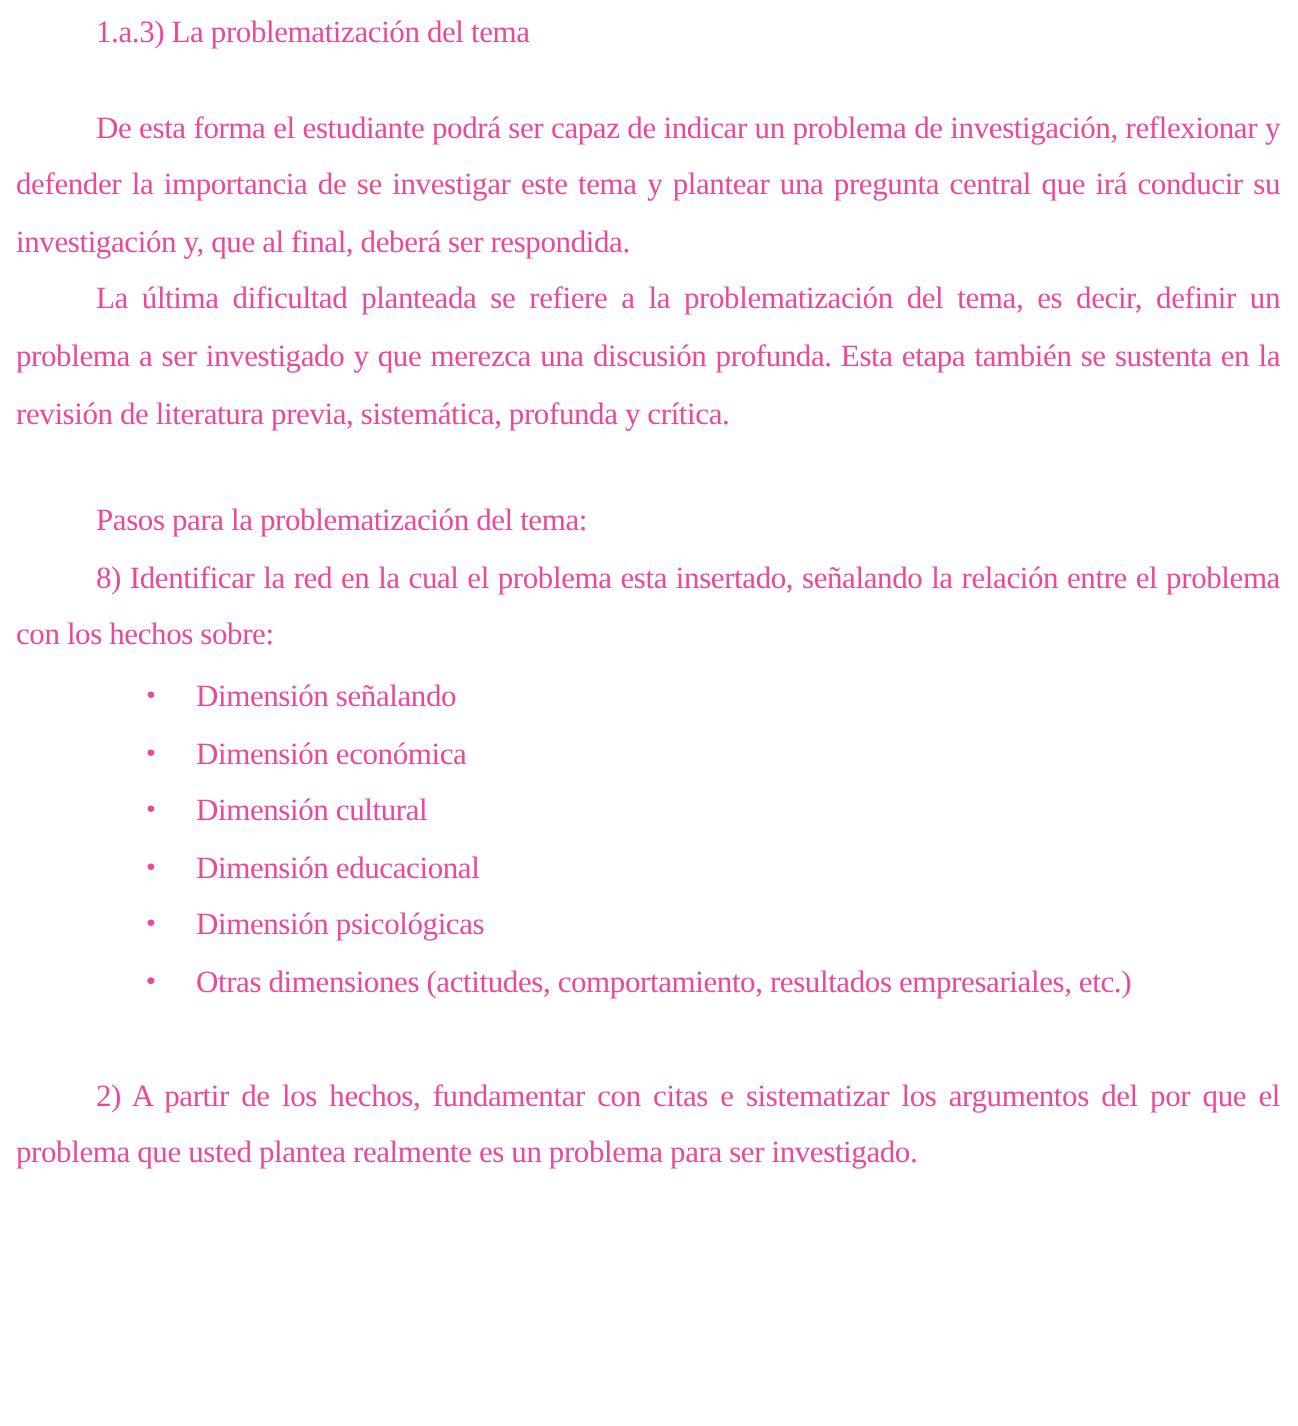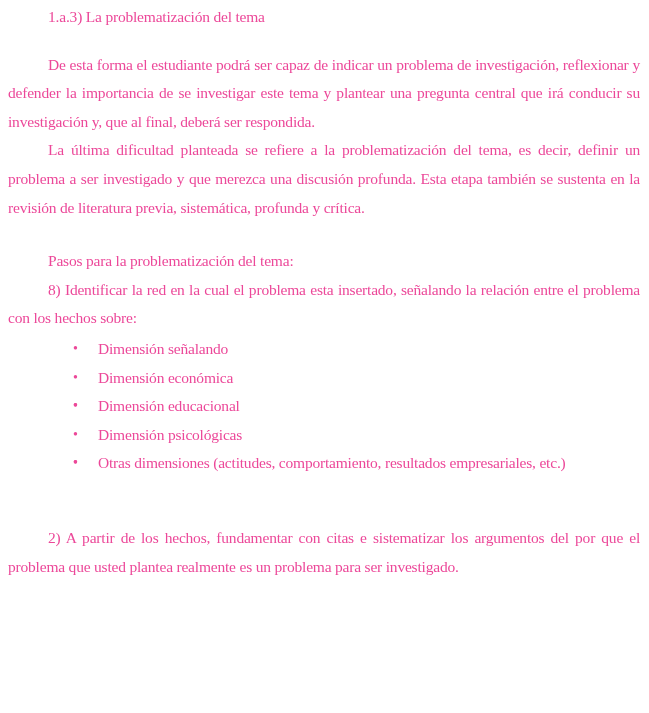--- a/index.html
+++ b/index.html
@@ -42,21 +42,21 @@
     padding-left: 90px;
     text-indent: 0;
   }
   .bullet {
     position: absolute;
     left: 65px;
     top: 0;
     font-size: 14px;
   }
   .step-2 {
-    margin-top: 46px;
+    margin-top: 28px;
   }
   .bold-lead {
     font-weight: bold;
   }
 </style>
 </head>
 <body>
 
 <div class="page">
 
@@ -74,20 +74,21 @@
     <li class="bullet-item">
       <span class="bullet">•</span>
       <span>Dimensión señalando</span>
     </li>
     <li class="bullet-item">
       <span class="bullet">•</span>
       <span>Dimensión económica</span>
     </li>
     <li class="bullet-item">
       <span class="bullet">•</span>
+      <span>Dimensión cultural</span>
     </li>
     <li class="bullet-item">
       <span class="bullet">•</span>
       <span>Dimensión educacional</span>
     </li>
     <li class="bullet-item">
       <span class="bullet">•</span>
       <span>Dimensión psicológicas</span>
     </li>
     <li class="bullet-item">

